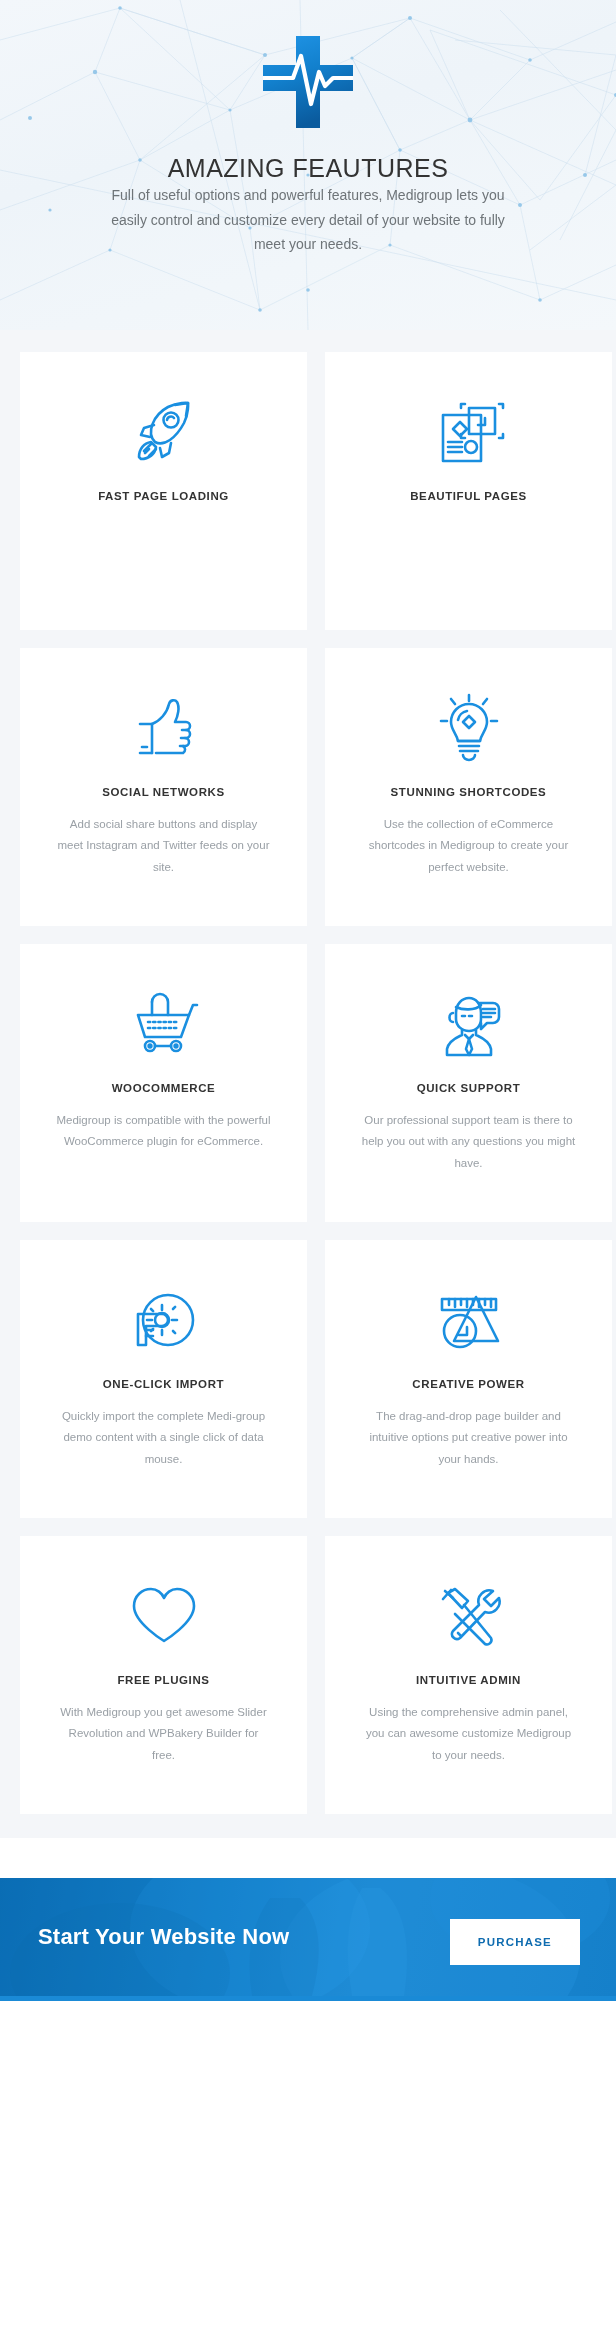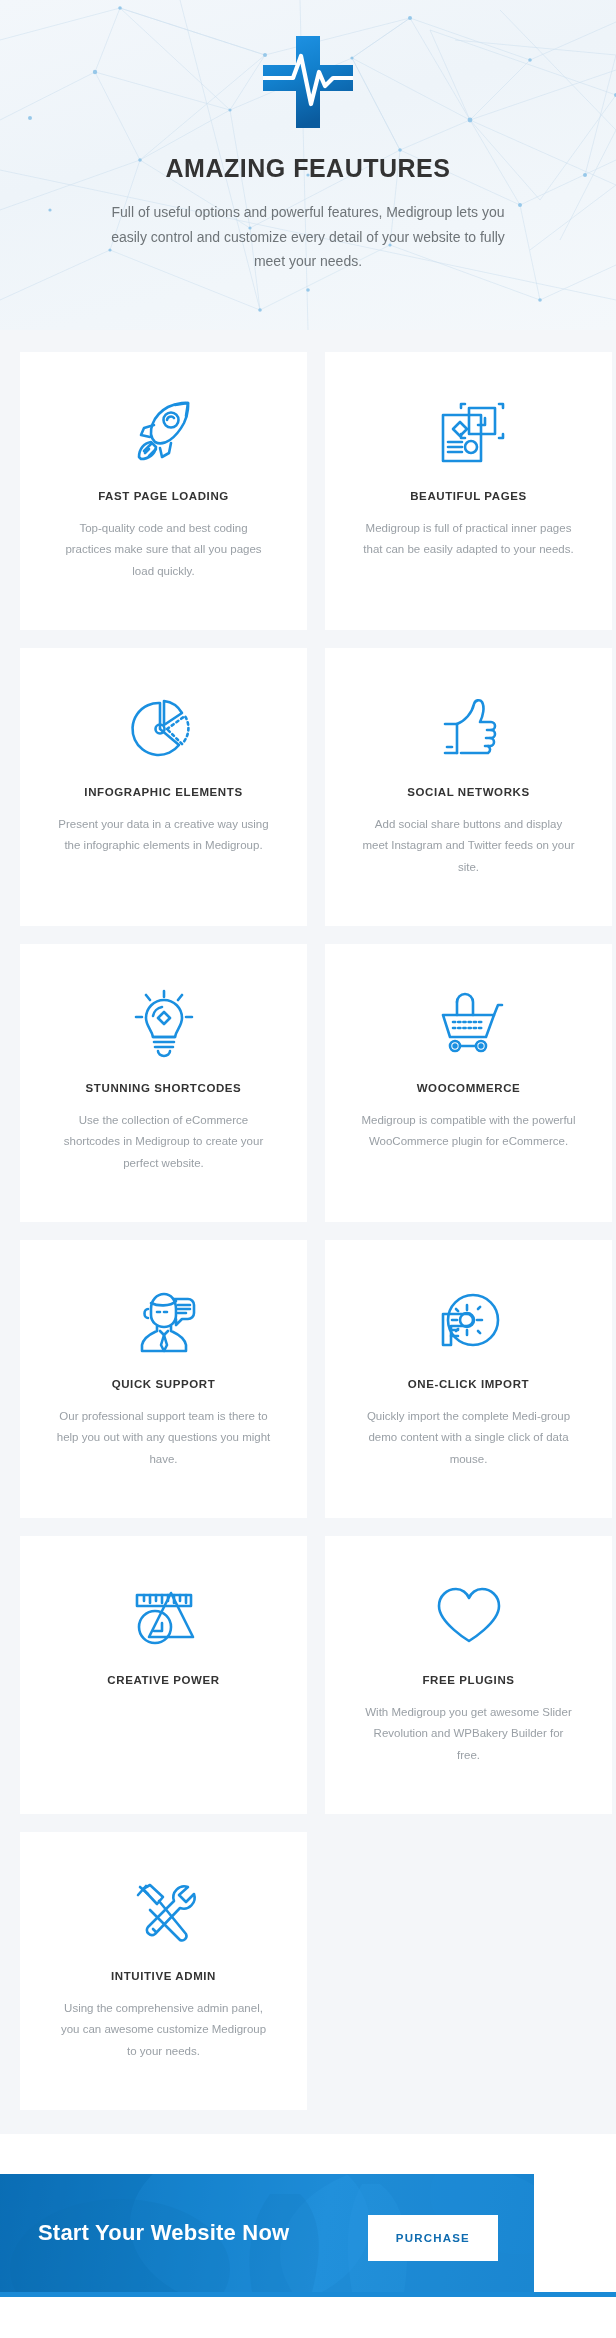--- a/index.html
+++ b/index.html
@@ -25,24 +25,23 @@
     position:relative;
     z-index:2;
     padding-top:36px;
     text-align:center;
   }
   .logo-wrap { display:flex; justify-content:center; margin-bottom:26px; }
   .logo-cross { display:block; }
 
   .hero-title {
     font-size:25px;
-    font-weight:bold;
+    font-weight:normal;
     letter-spacing:0.5px;
     color:#333333;
-    margin-bottom:17px;
   }
   .hero-sub {
     font-size:14px;
     line-height:1.75;
     color:#6e7478;
     width:400px;
     margin:0 auto;
   }
 
   
@@ -86,21 +85,21 @@
     color:#9aa0a6;
     max-width:215px;
   }
 
   
   .white-gap { background:#ffffff; height:40px; width:616px; }
 
   
   .cta {
     position:relative;
-    width:534px;
+    width:616px;
     height:118px;
     background:linear-gradient(100deg,#0a6db5 0%,#1484cf 35%,#2091dd 60%,#1a8ad6 100%);
     overflow:hidden;
     display:flex;
     align-items:center;
     justify-content:space-between;
     padding:0 36px 0 38px;
   }
   .cta-bg { position:absolute; inset:0; width:616px; height:118px; opacity:.32; }
   .cta-title {
@@ -208,51 +207,37 @@
           <path d="M41 25 a4 4 0 0 1 7 -2"></path>
           <path d="M49 10 L62 8 L60 21"></path>
           <path d="M28 30 L18 33 L15 40 L24 42"></path>
           <path d="M45 48 L43 58 L36 62 L34 53"></path>
           <path d="M25 49 L18 56 M30 54 L23 61"></path>
           <path d="M13 62 C13 54 18 48 25 47 L30 52 C29 59 23 64 15 64 Z"></path>
           <path d="M19 58 L23 54"></path>
         </svg>
       </div>
       <div class="card-title">FAST PAGE LOADING</div>
-      <div class="card-desc">Top-quality code and best coding practices make sure that all you pages load quickly.</div>
     </div>
 
     <div class="card">
       <div class="card-icon">
         <svg width="76" height="76" viewBox="0 0 76 76" fill="none" stroke="#1a8fe0" stroke-width="2.6" stroke-linecap="round" stroke-linejoin="round">
           <rect x="12" y="20" width="38" height="46"></rect>
           <rect x="38" y="13" width="26" height="26"></rect>
           <path d="M34 9 H30 V13 M34 43 H30 V39 M68 9 H72 V13 M68 43 H72 V39"></path>
           <path d="M22 34 L29 27 L36 34 L29 41 Z"></path>
           <circle cx="40" cy="52" r="6"></circle>
           <path d="M17 47 H31 M17 52 H31 M17 57 H31"></path>
           <path d="M54 23 V30 H47"></path>
         </svg>
       </div>
       <div class="card-title">BEAUTIFUL PAGES</div>
-      <div class="card-desc">Medigroup is full of practical inner pages that can be easily adapted to your needs.</div>
-    </div>
-
-    <div class="card">
-      <div class="card-icon">
-        <svg width="76" height="76" viewBox="0 0 76 76" fill="none" stroke="#1a8fe0" stroke-width="2.6" stroke-linecap="round" stroke-linejoin="round">
-          <path d="M34 38 L34 12 A26 26 0 1 0 53 54 Z"></path>
-          <circle cx="34" cy="38" r="4.5"></circle>
-          <path d="M38 10 L38 34 L56 22 A24 24 0 0 0 38 10 Z"></path>
-          <path d="M41 38 L59 25 A23 23 0 0 1 56 53 Z" stroke-dasharray="2.4 3.4"></path>
-        </svg>
-      </div>
-      <div class="card-title">INFOGRAPHIC ELEMENTS</div>
-      <div class="card-desc">Present your data in a creative way using the infographic elements in Medigroup.</div>
-    </div>
+    </div>
+
 
     <div class="card">
       <div class="card-icon">
         <svg width="76" height="76" viewBox="0 0 76 76" fill="none" stroke="#1a8fe0" stroke-width="2.6" stroke-linecap="round" stroke-linejoin="round">
           <path d="M26 33 C34 30 41 22 43 13 C44 9 49 8 51 11 C54 16 52 25 49 31 H60 A4 4 0 0 1 60 39 H56"></path>
           <path d="M60 39 A4 4 0 0 1 60 47 H55"></path>
           <path d="M59 47 A4 4 0 0 1 59 55 H54"></path>
           <path d="M57 55 A4 4 0 0 1 57 62 H30"></path>
           <path d="M26 33 V62"></path>
           <path d="M14 33 H26 M14 62 H26"></path>
@@ -335,20 +320,21 @@
       <div class="card-icon">
         <svg width="76" height="76" viewBox="0 0 76 76" fill="none" stroke="#1a8fe0" stroke-width="2.6" stroke-linecap="round" stroke-linejoin="round">
           <rect x="11" y="16" width="54" height="11"></rect>
           <path d="M18 16 V22 M24 16 V24 M30 16 V22 M36 16 V24 M42 16 V22 M48 16 V24 M54 16 V22 M60 16 V24"></path>
           <path d="M45 14 L67 58 H23 Z"></path>
           <circle cx="29" cy="48" r="16"></circle>
           <path d="M36 44 V52 H28"></path>
         </svg>
       </div>
       <div class="card-title">CREATIVE POWER</div>
+      <div class="card-desc">The drag-and-drop page builder and intuitive options put creative power into your hands.</div>
     </div>
 
     <div class="card">
       <div class="card-icon">
         <svg width="76" height="76" viewBox="0 0 76 76" fill="none" stroke="#1a8fe0" stroke-width="2.6" stroke-linecap="round" stroke-linejoin="round">
           <path d="M38 62 C38 62 8 44 8 27 C8 17 16 10 25 10 C31 10 36 14 38 19 C40 14 45 10 51 10 C60 10 68 17 68 27 C68 44 38 62 38 62 Z"></path>
         </svg>
       </div>
       <div class="card-title">FREE PLUGINS</div>
       <div class="card-desc">With Medigroup you get awesome Slider Revolution and WPBakery Builder for free.</div>

